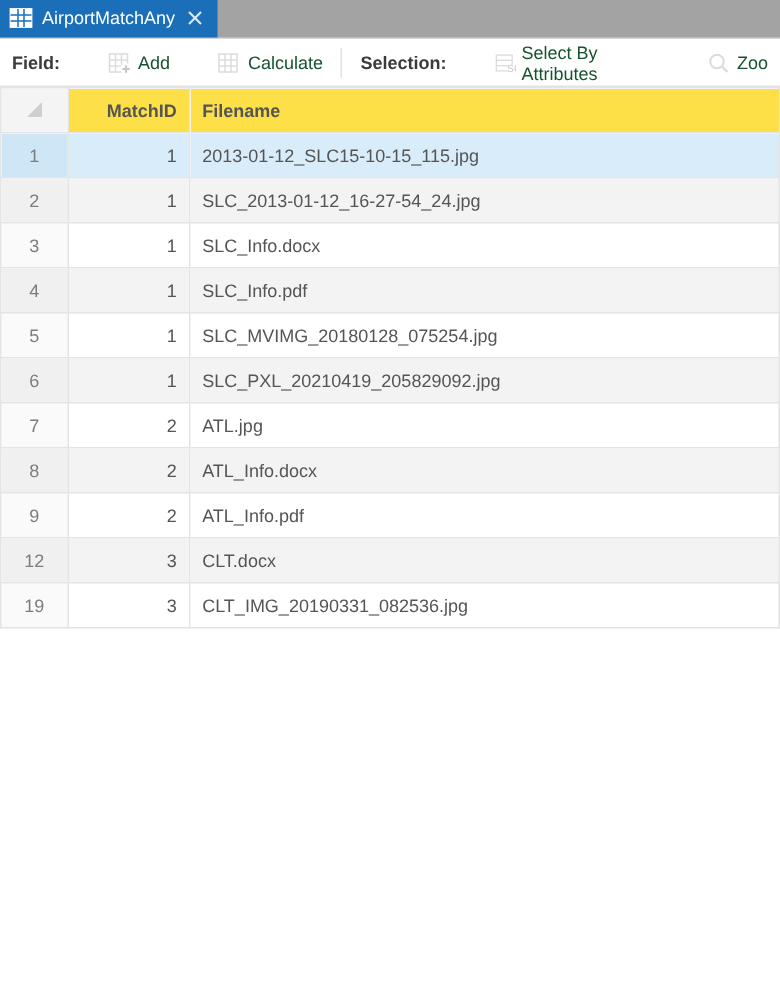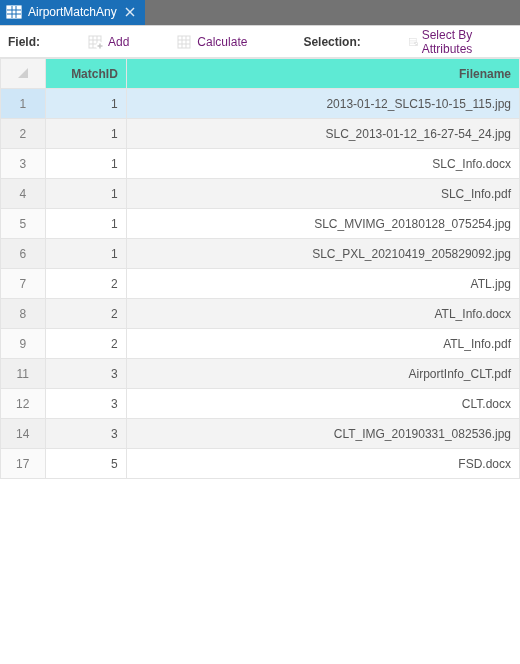--- a/index.html
+++ b/index.html
@@ -1,28 +1,28 @@
 <!DOCTYPE html>
 <html><head>
 <meta charset="utf-8">
 <style>
   * { box-sizing: border-box; }
   html, body { margin:0; padding:0; font-family: "Segoe UI", Arial, sans-serif; font-size:12px; color:#4a4a4a; background:#ffffff; width:520px; height:664px; overflow:hidden; }
-  .tabbar { height:26px; background:#737373; border-bottom:1px solid #d6d6d6; display:flex; align-items:flex-end; }
+  .tabbar { height:26px; background:#a3a3a3; border-bottom:1px solid #d6d6d6; display:flex; align-items:flex-end; }
   .tab { height:26px; display:flex; align-items:center; background:#1b6fb8; color:#ffffff; padding:0 8px 0 6px; gap:6px; font-size:12px; }
   .tab .ticon { width:16px; height:16px; display:inline-block; }
   .tab .close { width:14px; height:14px; display:flex; align-items:center; justify-content:center; opacity:.85; }
-  .toolbar { height:32px; border-bottom:1px solid #e3e3e3; display:flex; align-items:center; padding:0 8px; gap:26px; color:#7b7b7b; background:#ffffff; }
+  .toolbar { height:32px; border-bottom:1px solid #e3e3e3; display:flex; align-items:center; padding:0 8px; gap:10px; color:#7b7b7b; background:#ffffff; }
   .toolbar .label-strong { color:#3a3a3a; font-weight:600; }
-  .toolbar .btn { display:flex; align-items:center; gap:4px; color:#701a75; cursor:default;padding-left:22px; }
+  .toolbar .btn { display:flex; align-items:center; gap:4px; color:#14532d; cursor:default;padding-left:22px; }
   .toolbar .btn svg { opacity:.55; }
   .sep { width:1px; height:20px; background:#e1e1e1; margin:0 2px; }
   .grid { width:100%; border-collapse:collapse; table-layout:fixed; }
-  .grid th, .grid td { border:1px solid #e4e4e4; height:30px; padding:0 8px; text-align:right; font-weight:normal; white-space:nowrap; overflow:hidden; text-overflow:ellipsis; }
-  .grid thead th { background:#5eead4; color:#555; font-weight:600; position:sticky; top:0; }
+  .grid th, .grid td { border:1px solid #e4e4e4; height:30px; padding:0 8px; text-align:left; font-weight:normal; white-space:nowrap; overflow:hidden; text-overflow:ellipsis; }
+  .grid thead th { background:#fde047; color:#555; font-weight:600; position:sticky; top:0; }
   .grid .col-rownum { width:34px; text-align:center; color:#7d7d7d; background:#fafafa; }
   .grid .col-matchid { width:62px; text-align:right; color:#555; }
   .grid .col-filename { color:#555; }
   .grid thead th.col-rownum { background:#f4f4f4; }
   .grid tbody tr:nth-child(even) td.cell { background:#f3f3f3; }
   .grid tbody tr:nth-child(odd)  td.cell { background:#ffffff; }
   .grid tbody tr:nth-child(even) td.col-rownum { background:#f0f0f0; }
   .grid tbody tr          td.col-matchid { background:inherit; }
   .grid tbody tr.selected td.cell { background:#d9ecf9 !important; }
   .grid tbody tr.selected td.col-rownum { background:#cfe6f7 !important; }
@@ -157,34 +157,24 @@
           <td class="col-rownum">8</td>
           <td class="col-matchid cell">2</td>
           <td class="col-filename cell">ATL_Info.docx</td>
         </tr>
         <tr>
           <td class="col-rownum">9</td>
           <td class="col-matchid cell">2</td>
           <td class="col-filename cell">ATL_Info.pdf</td>
         </tr>
         <tr>
-          <td class="col-rownum">11</td>
-          <td class="col-matchid cell">3</td>
-          <td class="col-filename cell">AirportInfo_CLT.pdf</td>
-        </tr>
-        <tr>
           <td class="col-rownum">12</td>
           <td class="col-matchid cell">3</td>
           <td class="col-filename cell">CLT.docx</td>
         </tr>
         <tr>
-          <td class="col-rownum">14</td>
+          <td class="col-rownum">19</td>
           <td class="col-matchid cell">3</td>
           <td class="col-filename cell">CLT_IMG_20190331_082536.jpg</td>
-        </tr>
-        <tr>
-          <td class="col-rownum">17</td>
-          <td class="col-matchid cell">5</td>
-          <td class="col-filename cell">FSD.docx</td>
         </tr>
       </tbody>
 </table>
 </div>
 
 </body></html>

